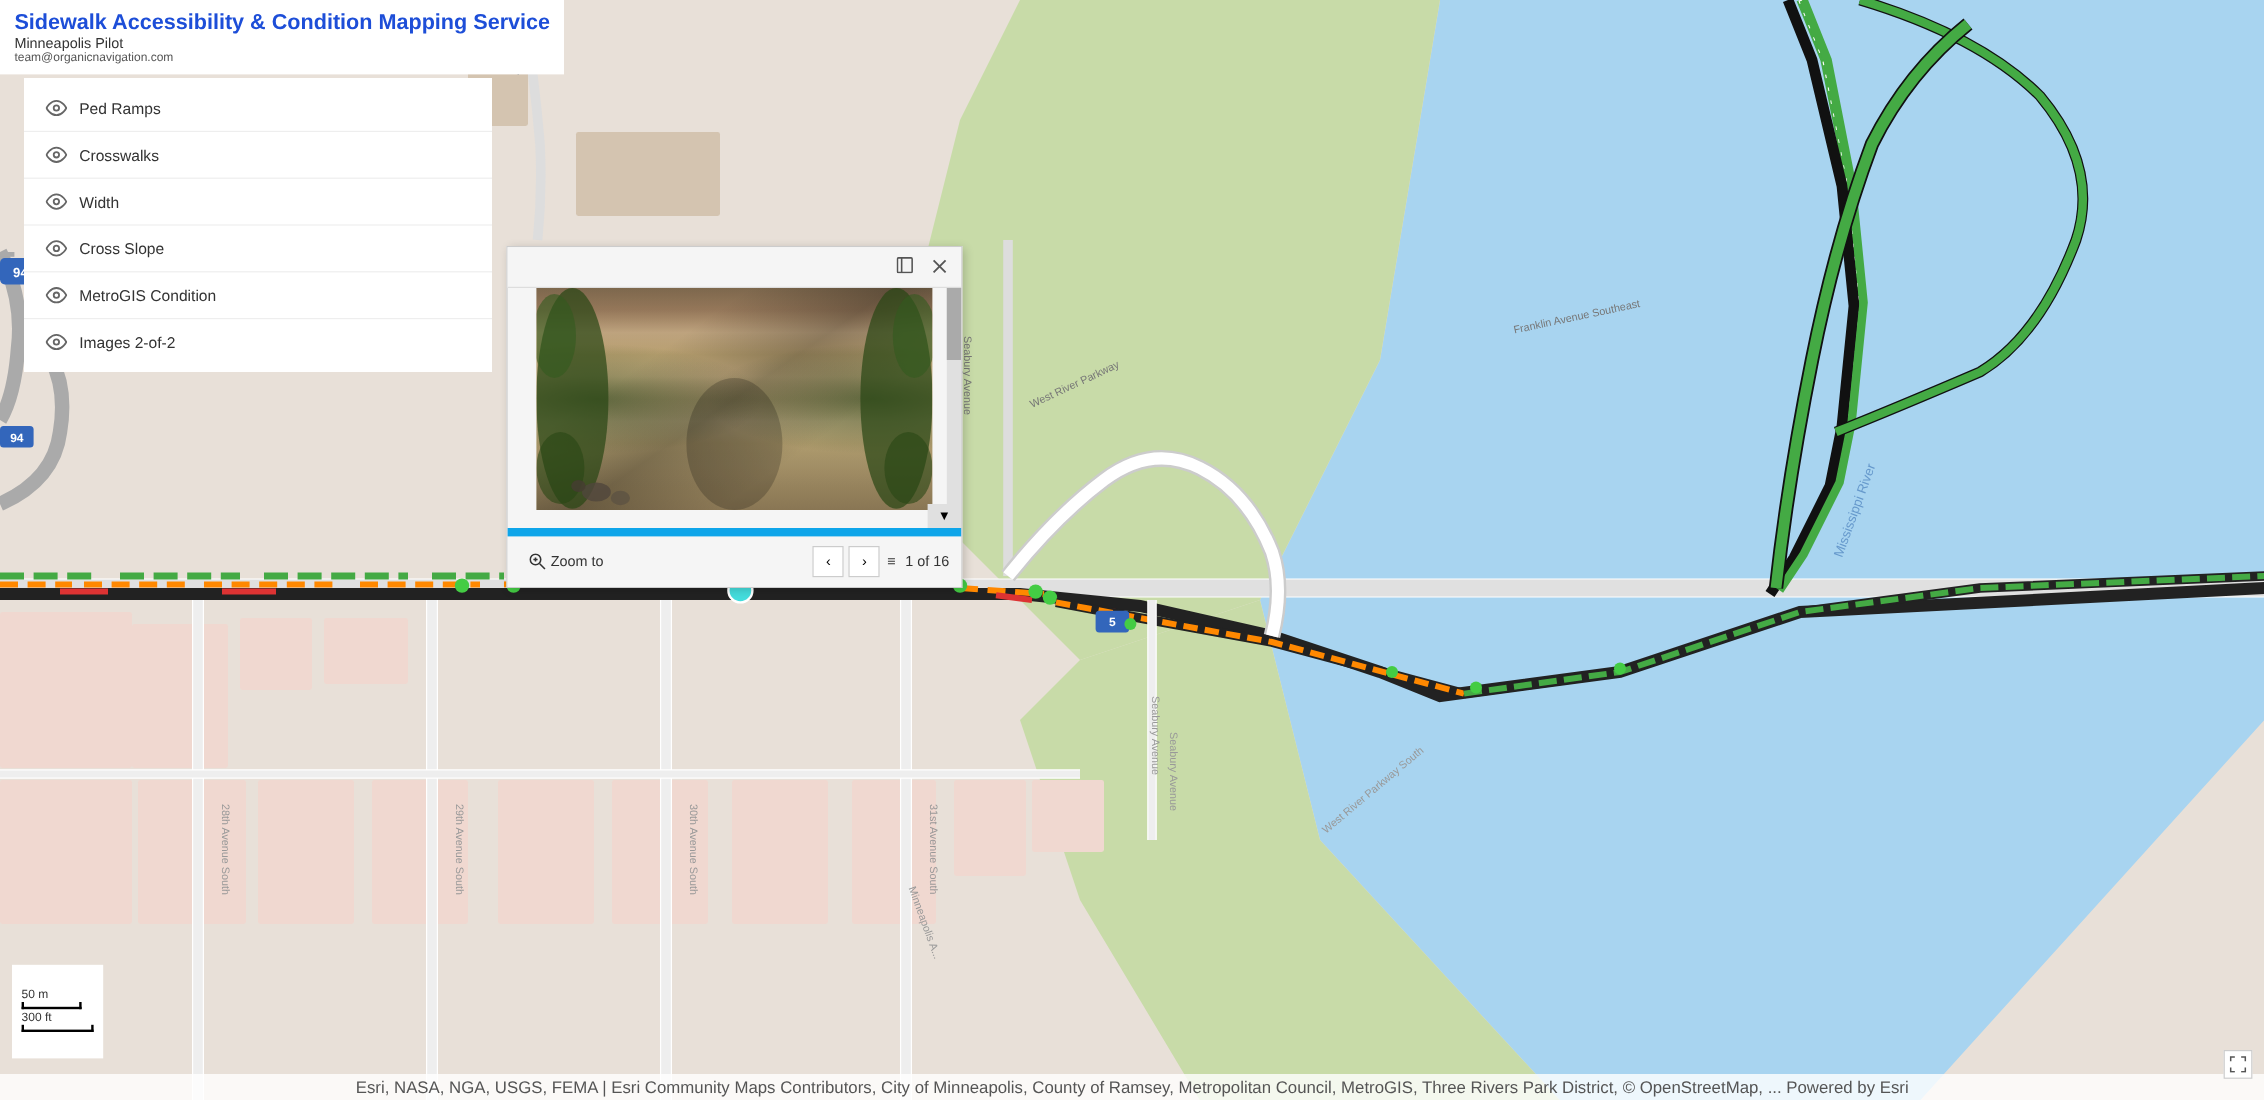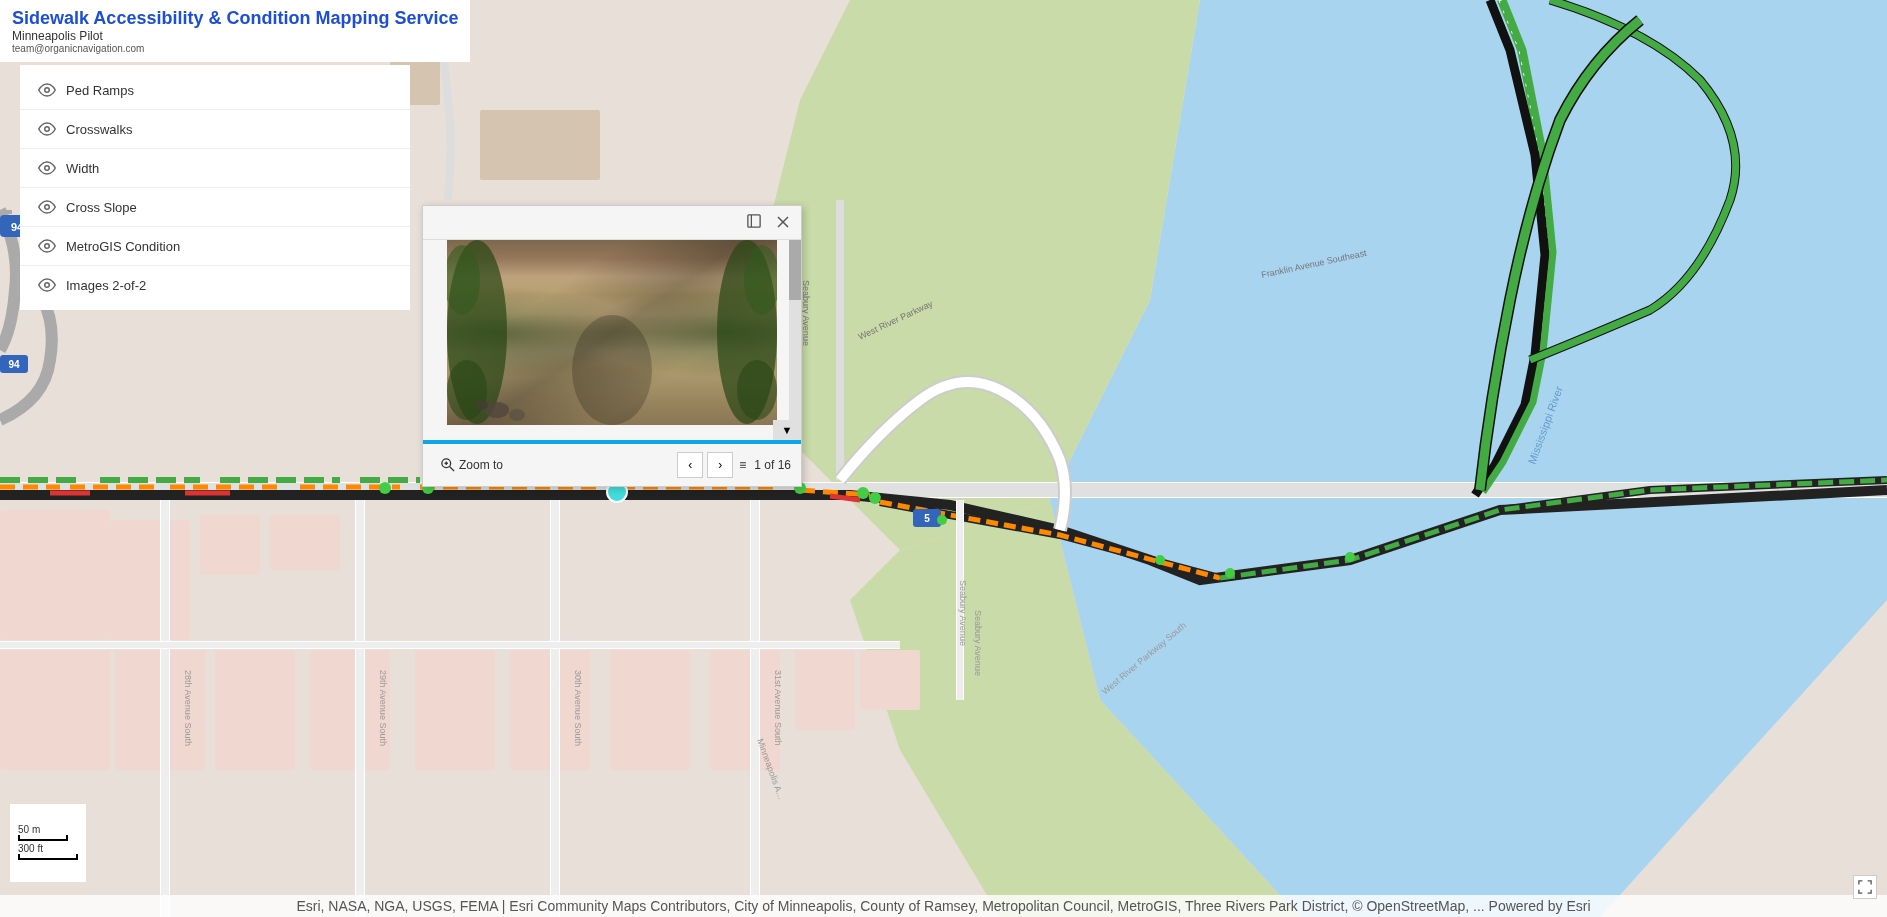--- a/index.html
+++ b/index.html
@@ -168,21 +168,21 @@
       width: 12px;
       height: 60px;
       background: #aaa;
     }
 
     #popup-footer {
       display: flex;
       align-items: center;
       padding: 8px 10px;
       background: #f5f5f5;
-      border-top: 4px solid #0ea5e9;
+      border-top: 7px solid #0ea5e9;
       gap: 6px;
     }
 
     #zoom-to-btn {
       display: flex;
       align-items: center;
       gap: 4px;
       font-size: 12px;
       color: #333;
       background: none;

